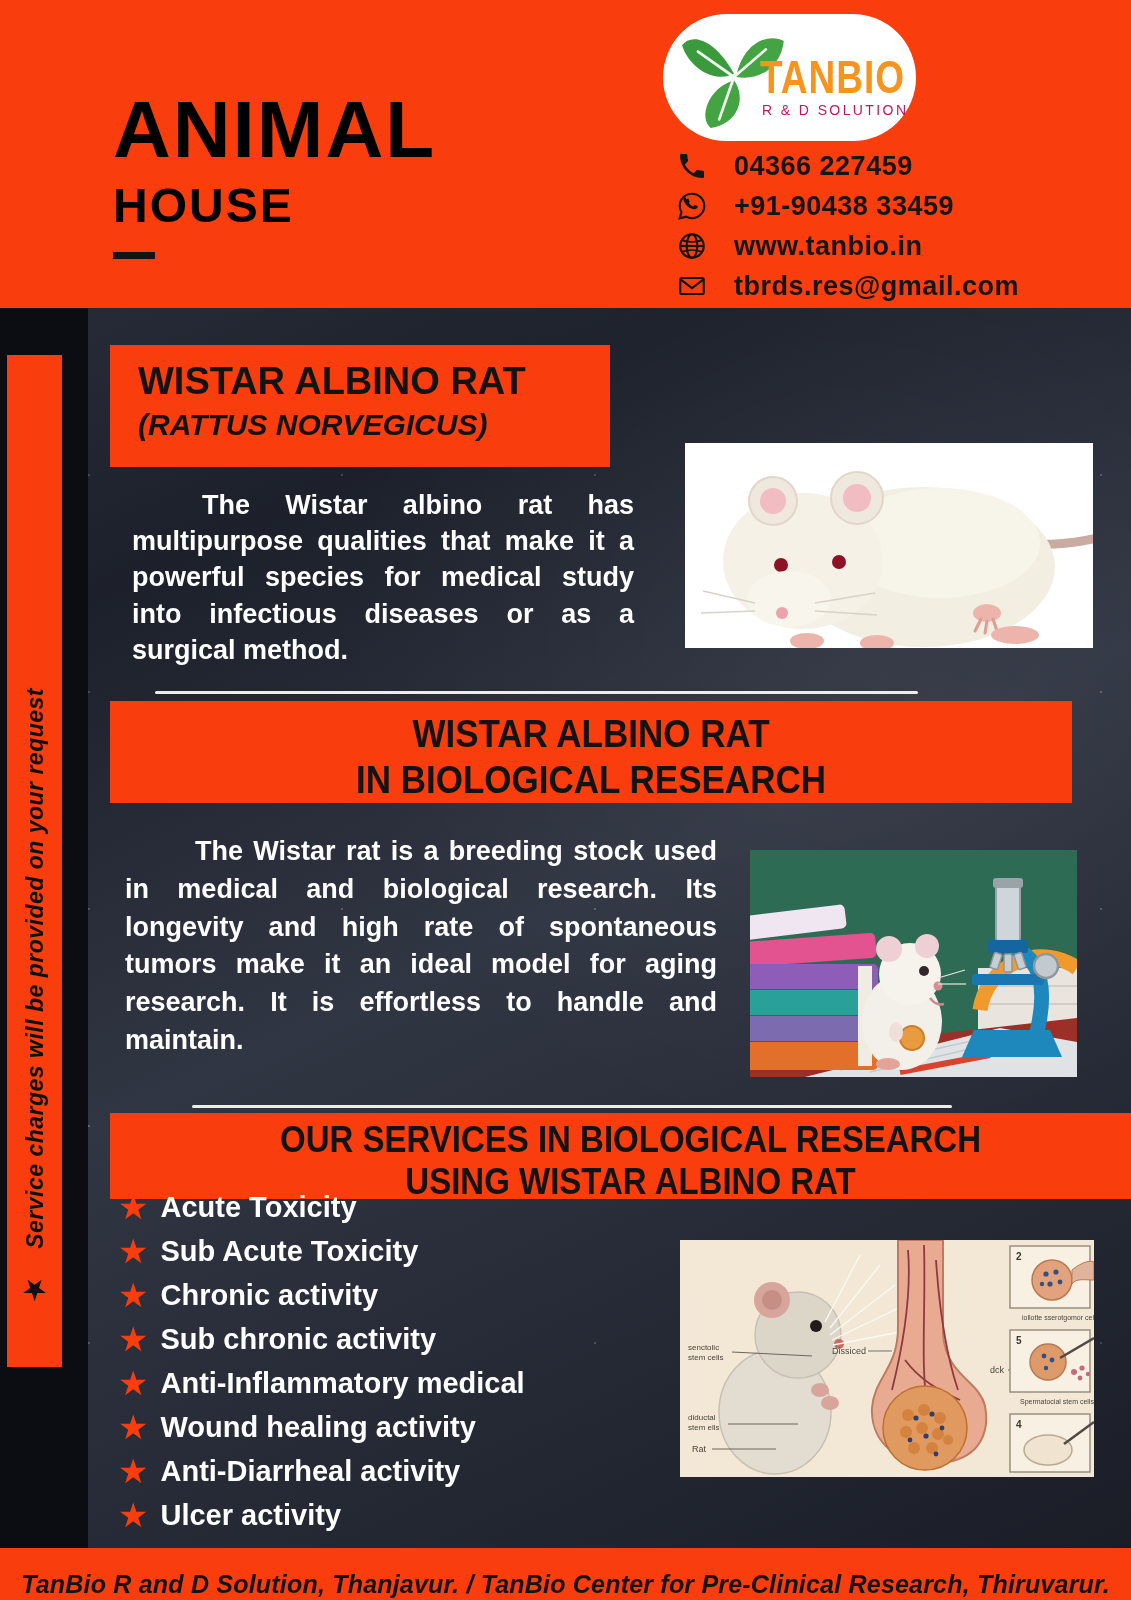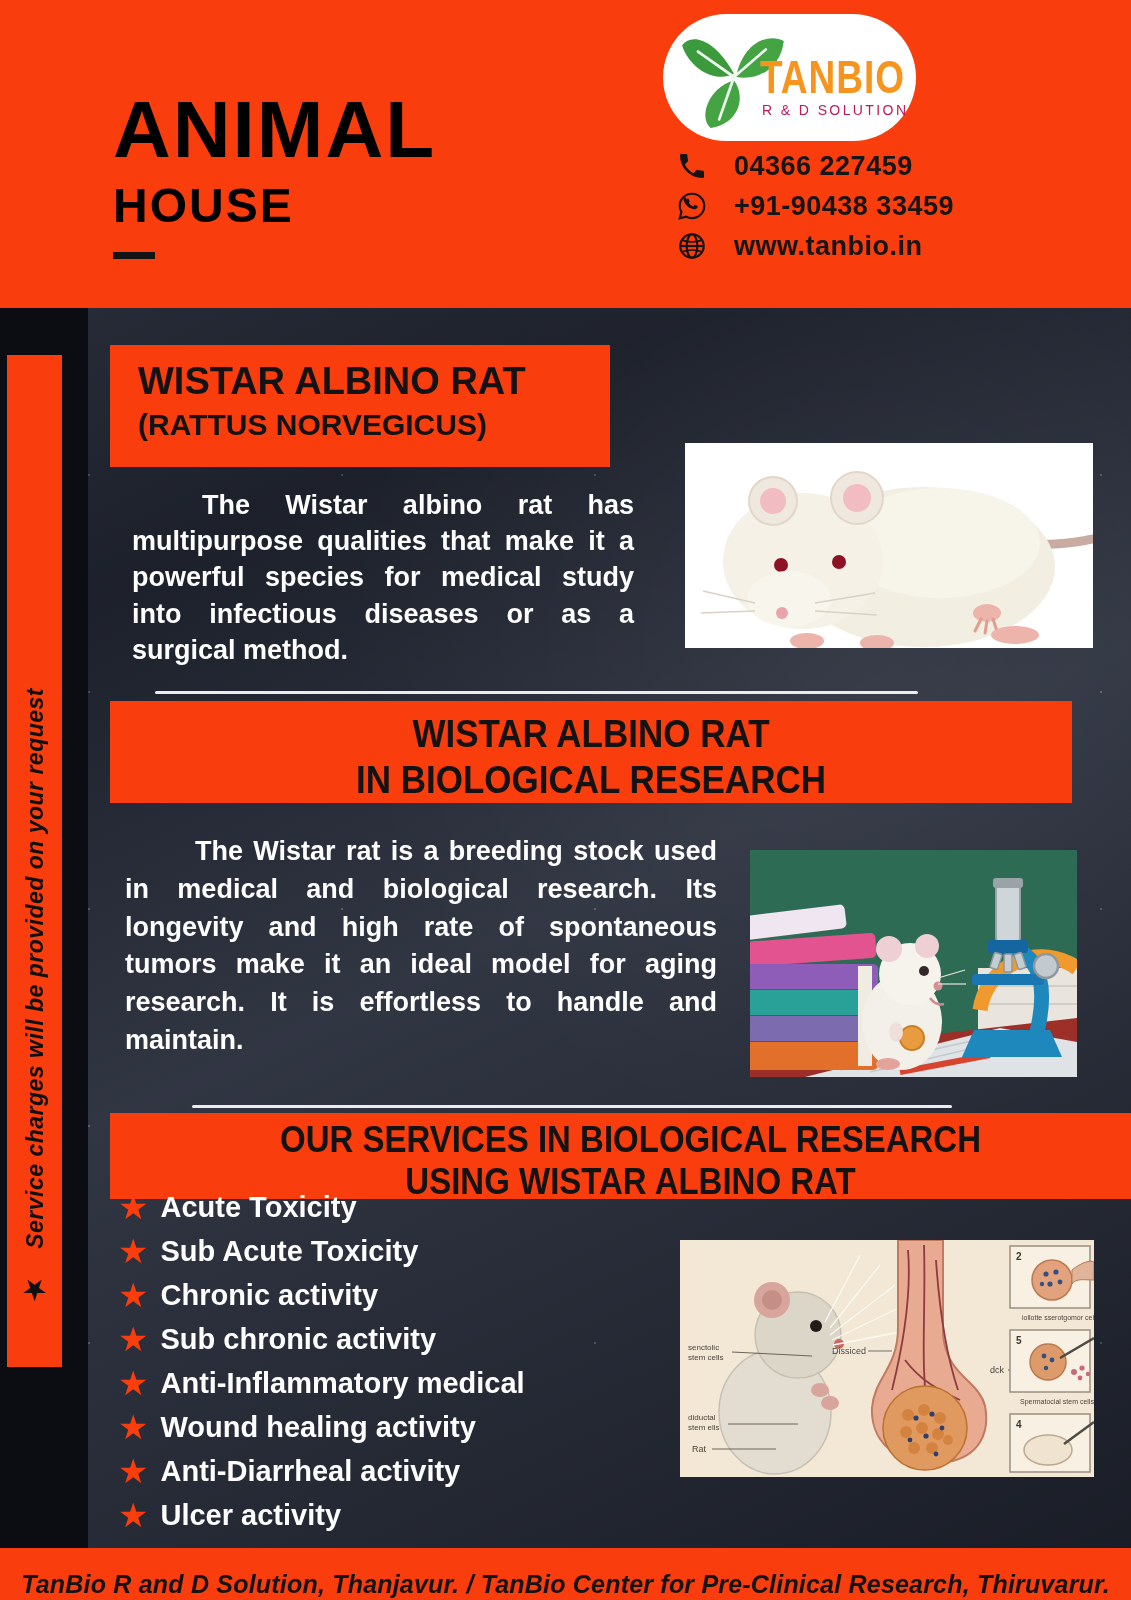--- a/index.html
+++ b/index.html
@@ -39,21 +39,21 @@
     writing-mode:vertical-rl;
     transform:translateX(-50%) rotate(180deg);
     color:#101010;font-size:23px;font-weight:700;font-style:italic;letter-spacing:0.5px;
     white-space:nowrap;
   }
   .side-text .star{font-style:normal;font-size:26px;letter-spacing:0;}
   .side-text .gap{display:inline-block;height:26px;}
   
   .sec1-box{left:110px;top:345px;width:500px;height:122px;background:#F93D0C;color:#131313;padding-left:28px;box-sizing:border-box;}
   .sec1-l1{font-size:38px;font-weight:700;margin-top:14px;line-height:1.2;}
-  .sec1-l2{font-size:30px;font-weight:700;line-height:1.2;margin-top:2px;}
+  .sec1-l2{font-size:30px;font-weight:700;font-style:italic;line-height:1.2;margin-top:2px;}
   .para{color:#ffffff;font-weight:700;text-align:justify;}
   .para1{left:132px;top:487px;width:502px;font-size:27px;line-height:1.34;text-indent:70px;}
   .divider{height:3px;background:#ececec;border-radius:2px;}
   .divider1{left:155px;top:691px;width:763px;}
   .divider2{left:192px;top:1105px;width:760px;}
   
   .sec2-box{left:110px;top:701px;width:962px;height:102px;background:#F93D0C;color:#131313;text-align:center;}
   .sec2-box .cond{display:block;font-size:35px;font-weight:700;line-height:1.32;transform:scaleY(1.12);}
   .sec2-box .inner{padding-top:10px;}
   .para2{left:125px;top:833px;width:592px;font-size:27px;line-height:1.4;text-indent:70px;}
@@ -116,20 +116,27 @@
       <div class="contact-row">
         <svg class="contact-icon" viewBox="0 0 30 30">
           <circle cx="15" cy="15" r="11" fill="none" stroke="#141414" stroke-width="2"></circle>
           <ellipse cx="15" cy="15" rx="5" ry="11" fill="none" stroke="#141414" stroke-width="2"></ellipse>
           <line x1="4" y1="15" x2="26" y2="15" stroke="#141414" stroke-width="2"></line>
           <path d="M5.5 9.5 Q15 13 24.5 9.5" fill="none" stroke="#141414" stroke-width="1.6"></path>
           <path d="M5.5 20.5 Q15 17 24.5 20.5" fill="none" stroke="#141414" stroke-width="1.6"></path>
         </svg>
         <span class="contact-value">www.tanbio.in</span>
       </div>
+      <div class="contact-row">
+        <svg class="contact-icon" viewBox="0 0 30 30">
+          <rect x="4" y="7.5" width="22" height="15" rx="1.5" fill="none" stroke="#141414" stroke-width="2"></rect>
+          <polyline points="4.5,9 15,17 25.5,9" fill="none" stroke="#141414" stroke-width="2"></polyline>
+        </svg>
+        <span class="contact-value">tbrds.res@gmail.com</span>
+      </div>
     </div>
   </div>
 
   <div class="abs left-band"></div>
   <div class="abs side-strip">
     <div class="side-text">
       <span class="star">★</span><span class="gap"></span><span>Service charges will be provided on your request</span>
     </div>
   </div>
 

